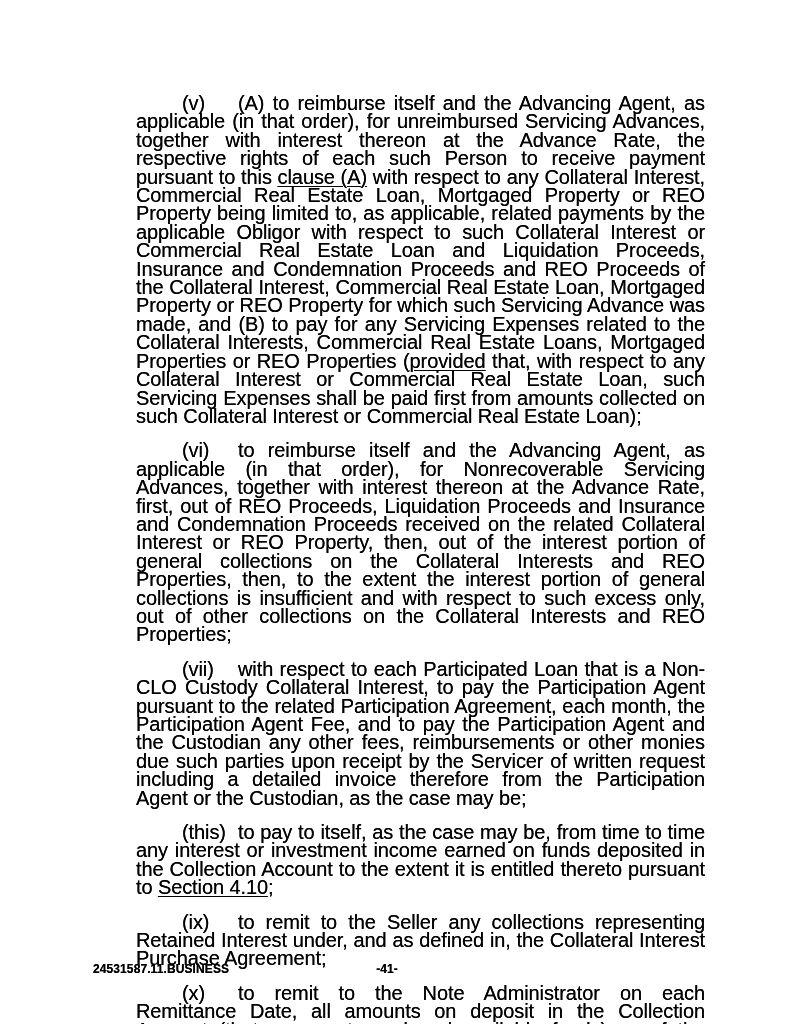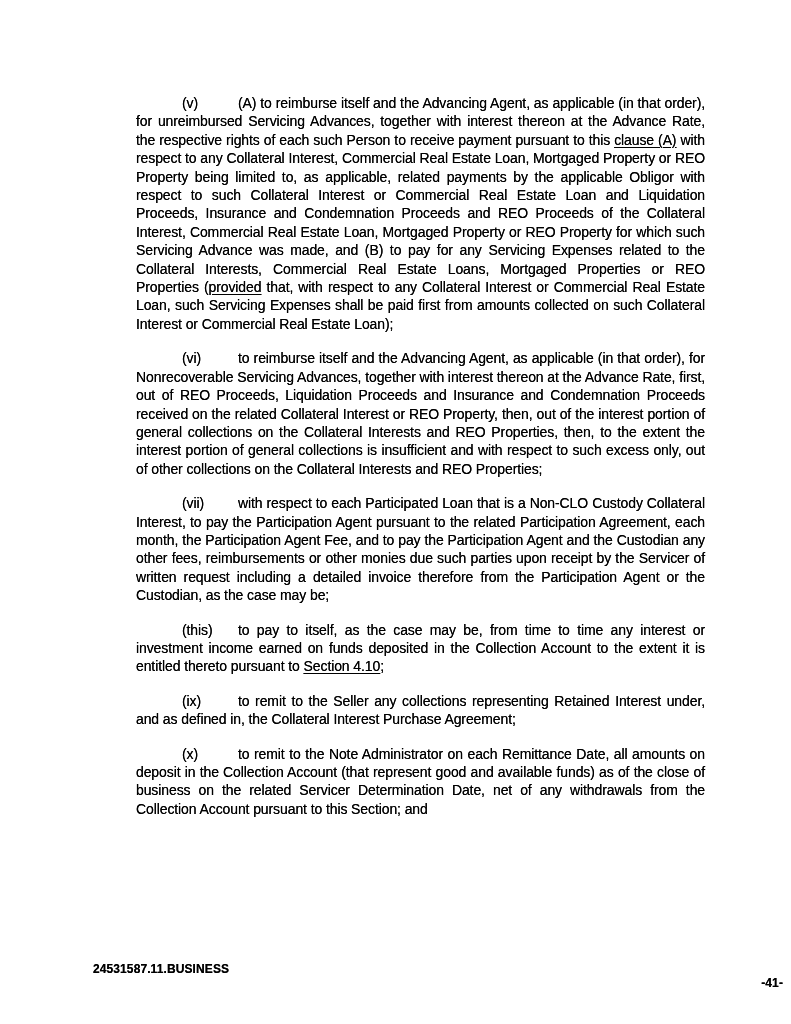--- a/index.html
+++ b/index.html
@@ -18,21 +18,21 @@
   }
   .doc-body {
     position: absolute;
     left: 72px;
     top: 94px;
     width: 633px;
   }
   .para {
     margin: 0 0 16px 0;
     text-align: justify;
-    font-size: 14px;
+    font-size: 20px;
     line-height: 18.4px;
     letter-spacing: -0.1px;
     color: #000000;
     text-shadow: 0 0 0.35px rgba(0,0,0,0.85);
   }
   .para.sub {
     margin-left: 64px;
     text-indent: 46px;
   }
   .para.main {
@@ -62,24 +62,23 @@
     font-weight: bold;
   }
   .doc-id {
     position: absolute;
     left: 93px;
     top: 0;
   }
   .page-num {
     position: absolute;
     left: 0;
-    right: 8px;
+    right: 17px;
     top: 0;
-    text-align: right;
-    margin-top: 14px;
+    text-align: center;
   }
 </style>
 </head>
 <body>
 
 <div class="page">
   <div class="doc-body">
 
     <p class="para sub"><span class="plabel">(v)</span><span>(A) to reimburse itself and the Advancing Agent, as applicable (in that order), for unreimbursed Servicing Advances, together with interest thereon at the Advance Rate, the respective rights of each such Person to receive payment pursuant to this </span><span class="und">clause (A)</span><span> with respect to any Collateral Interest, Commercial Real Estate Loan, Mortgaged Property or REO Property being limited to, as applicable, related payments by the applicable Obligor with respect to such Collateral Interest or Commercial Real Estate Loan and Liquidation Proceeds, Insurance and Condemnation Proceeds and REO Proceeds of the Collateral Interest, Commercial Real Estate Loan, Mortgaged Property or REO Property for which such Servicing Advance was made, and (B) to pay for any Servicing Expenses related to the Collateral Interests, Commercial Real Estate Loans, Mortgaged Properties or REO Properties (</span><span class="und">provided</span><span> that, with respect to any Collateral Interest or Commercial Real Estate Loan, such Servicing Expenses shall be paid first from amounts collected on such Collateral Interest or Commercial Real Estate Loan);</span></p>
 

